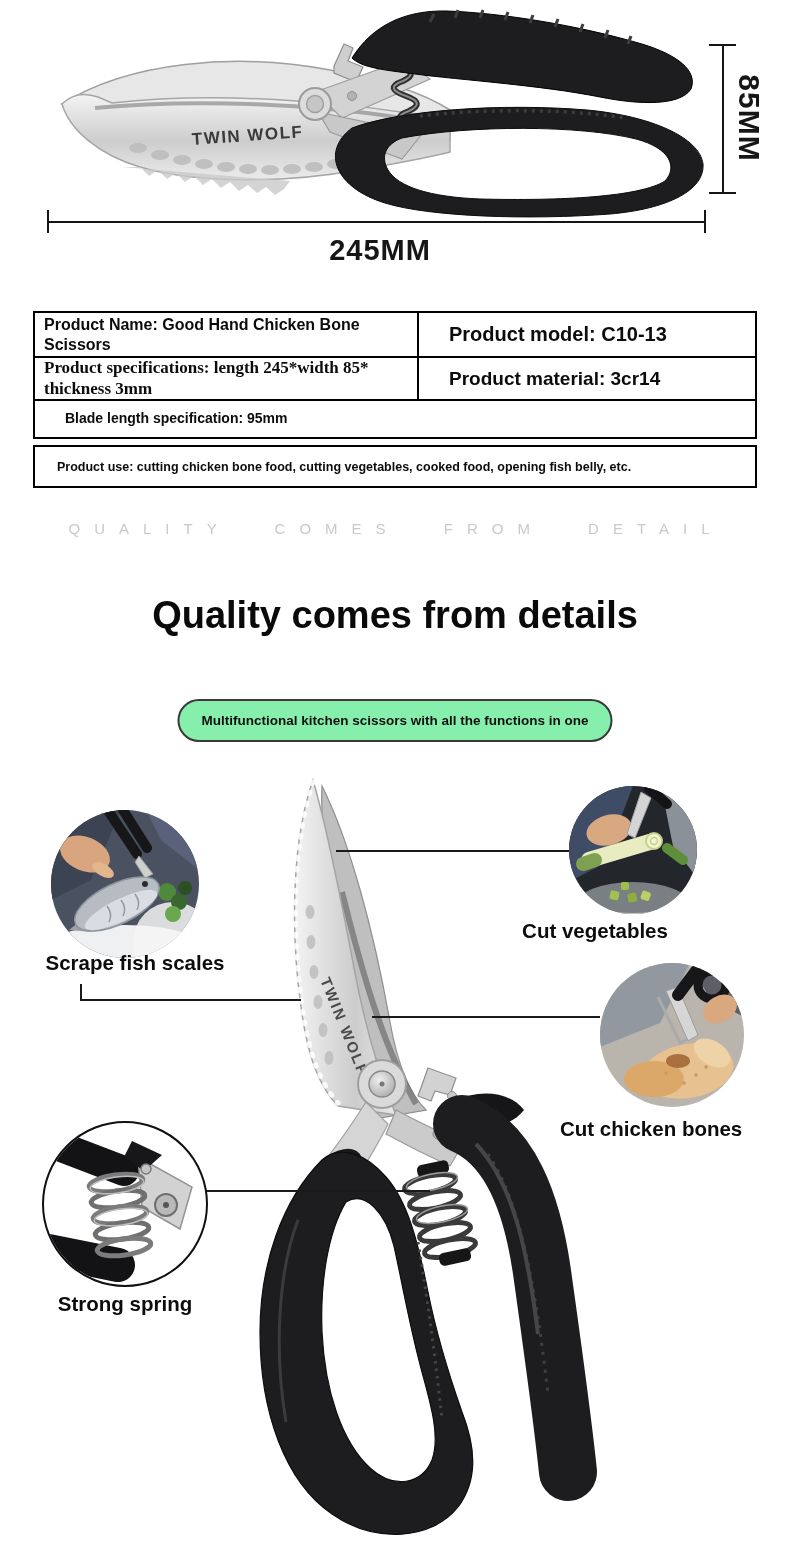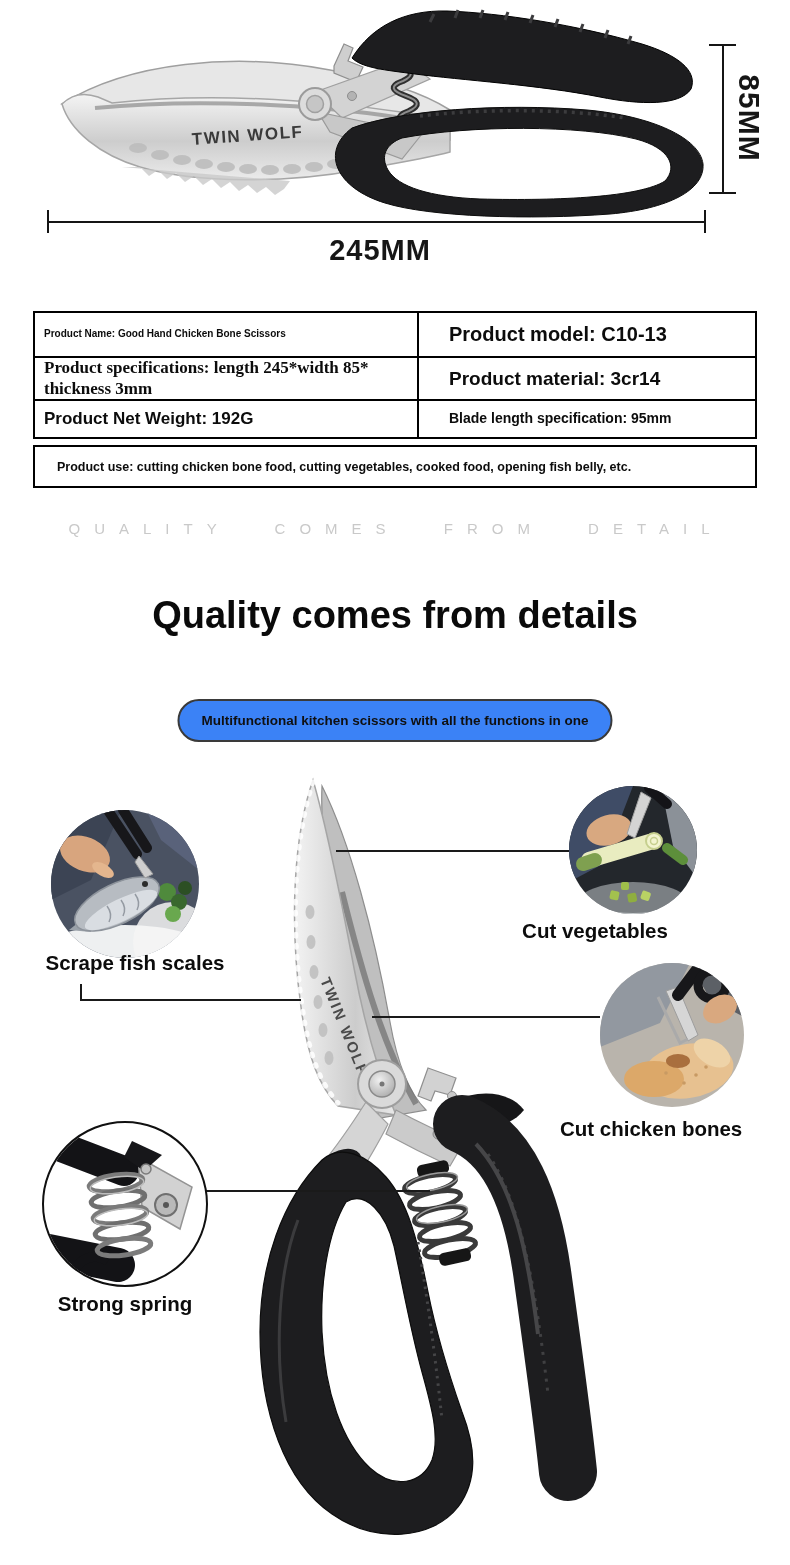--- a/index.html
+++ b/index.html
@@ -17,34 +17,34 @@
   .dim-label-v{left:749px;top:118px;transform:translate(-50%,-50%) rotate(90deg);font-size:30px;letter-spacing:1px;}
   .dim-label-h{left:296px;top:234px;width:168px;text-align:center;font-size:29px;letter-spacing:1px;}
   
   .spec-table{left:33px;top:311px;width:724px;height:128px;border:2px solid #000;box-sizing:border-box;
     display:grid;grid-template-columns:384px 1fr;grid-template-rows:45px 43px 1fr;}
   .spec-cell{box-sizing:border-box;display:flex;align-items:center;font-weight:bold;color:#0c0c0c;line-height:1.22;}
   .spec-cell.bl{border-bottom:2px solid #000;}
   .spec-cell.rl{border-right:2px solid #000;}
   .cl{padding-left:9px;padding-right:6px;}
   .cr{padding-left:30px;padding-right:8px;}
-  .fs-name{font-size:10px;}
+  .fs-name{font-size:16px;}
   .fs-spec{font-size:17px;font-family:Liberation Serif, serif;}
   .fs-weight{font-size:17px;}
   .fs-model{font-size:20px;}
   .fs-material{font-size:19px;}
   .fs-blade{font-size:14px;}
   .usage-bar{left:33px;top:445px;width:724px;height:43px;border:2px solid #000;box-sizing:border-box;
     display:flex;align-items:center;padding-left:22px;font-weight:bold;font-size:12.5px;color:#0c0c0c;}
   
   .watermark{left:0;top:520px;width:790px;text-align:center;font-size:15px;color:#c9c9c9;
     letter-spacing:14px;word-spacing:26px;padding-left:2px;box-sizing:border-box;white-space:nowrap;}
   .heading{left:0;top:594px;width:790px;text-align:center;font-size:38px;font-weight:bold;color:#0a0a0a;}
   .pill{left:50%;top:699px;transform:translateX(-50%);border:2px solid #3a3a3a;border-radius:26px;
-    padding:12px 22px;font-size:13.5px;font-weight:bold;color:#101010;white-space:nowrap;background:#3b82f6;}
+    padding:12px 22px;font-size:13.5px;font-weight:bold;color:#101010;white-space:nowrap;background:#86efac;}
   
   .feature-label{font-weight:bold;color:#0c0c0c;font-size:20.5px;text-align:center;white-space:nowrap;}
   .connector{background:#1a1a1a;}
   .photo-circle{border-radius:50%;overflow:hidden;}
   .photo-circle.bordered{border:2.5px solid #101010;box-sizing:border-box;}
 </style>
 </head>
 <body>
 
 <div class="canvas">
@@ -112,21 +112,20 @@
   <div class="abs dim-line-h" style="left:48px;top:221px;width:657px;"></div>
   <div class="abs dim-cap-v" style="left:47px;top:210px;height:23px;"></div>
   <div class="abs dim-cap-v" style="left:704px;top:210px;height:23px;"></div>
   <div class="abs dim-label dim-label-h">245MM</div>
 
   <div class="abs spec-table">
     <div class="spec-cell bl rl cl fs-name">Product Name: Good Hand Chicken Bone Scissors</div>
     <div class="spec-cell bl cr fs-model">Product model: C10-13</div>
     <div class="spec-cell bl rl cl fs-spec">Product specifications: length 245*width 85* thickness 3mm</div>
     <div class="spec-cell bl cr fs-material">Product material: 3cr14</div>
-    <div class="spec-cell rl cl fs-weight">Product Net Weight: 192G</div>
     <div class="spec-cell cr fs-blade">Blade length specification: 95mm</div>
   </div>
   <div class="abs usage-bar">Product use: cutting chicken bone food, cutting vegetables, cooked food, opening fish belly, etc.</div>
 
   <div class="abs watermark">QUALITY COMES FROM DETAIL</div>
   <div class="abs heading">Quality comes from details</div>
   <div class="abs pill">Multifunctional kitchen scissors with all the functions in one</div>
 
   <svg class="abs" style="left:170px;top:772px" width="470" height="793" viewBox="0 0 470 793">
     <defs>

